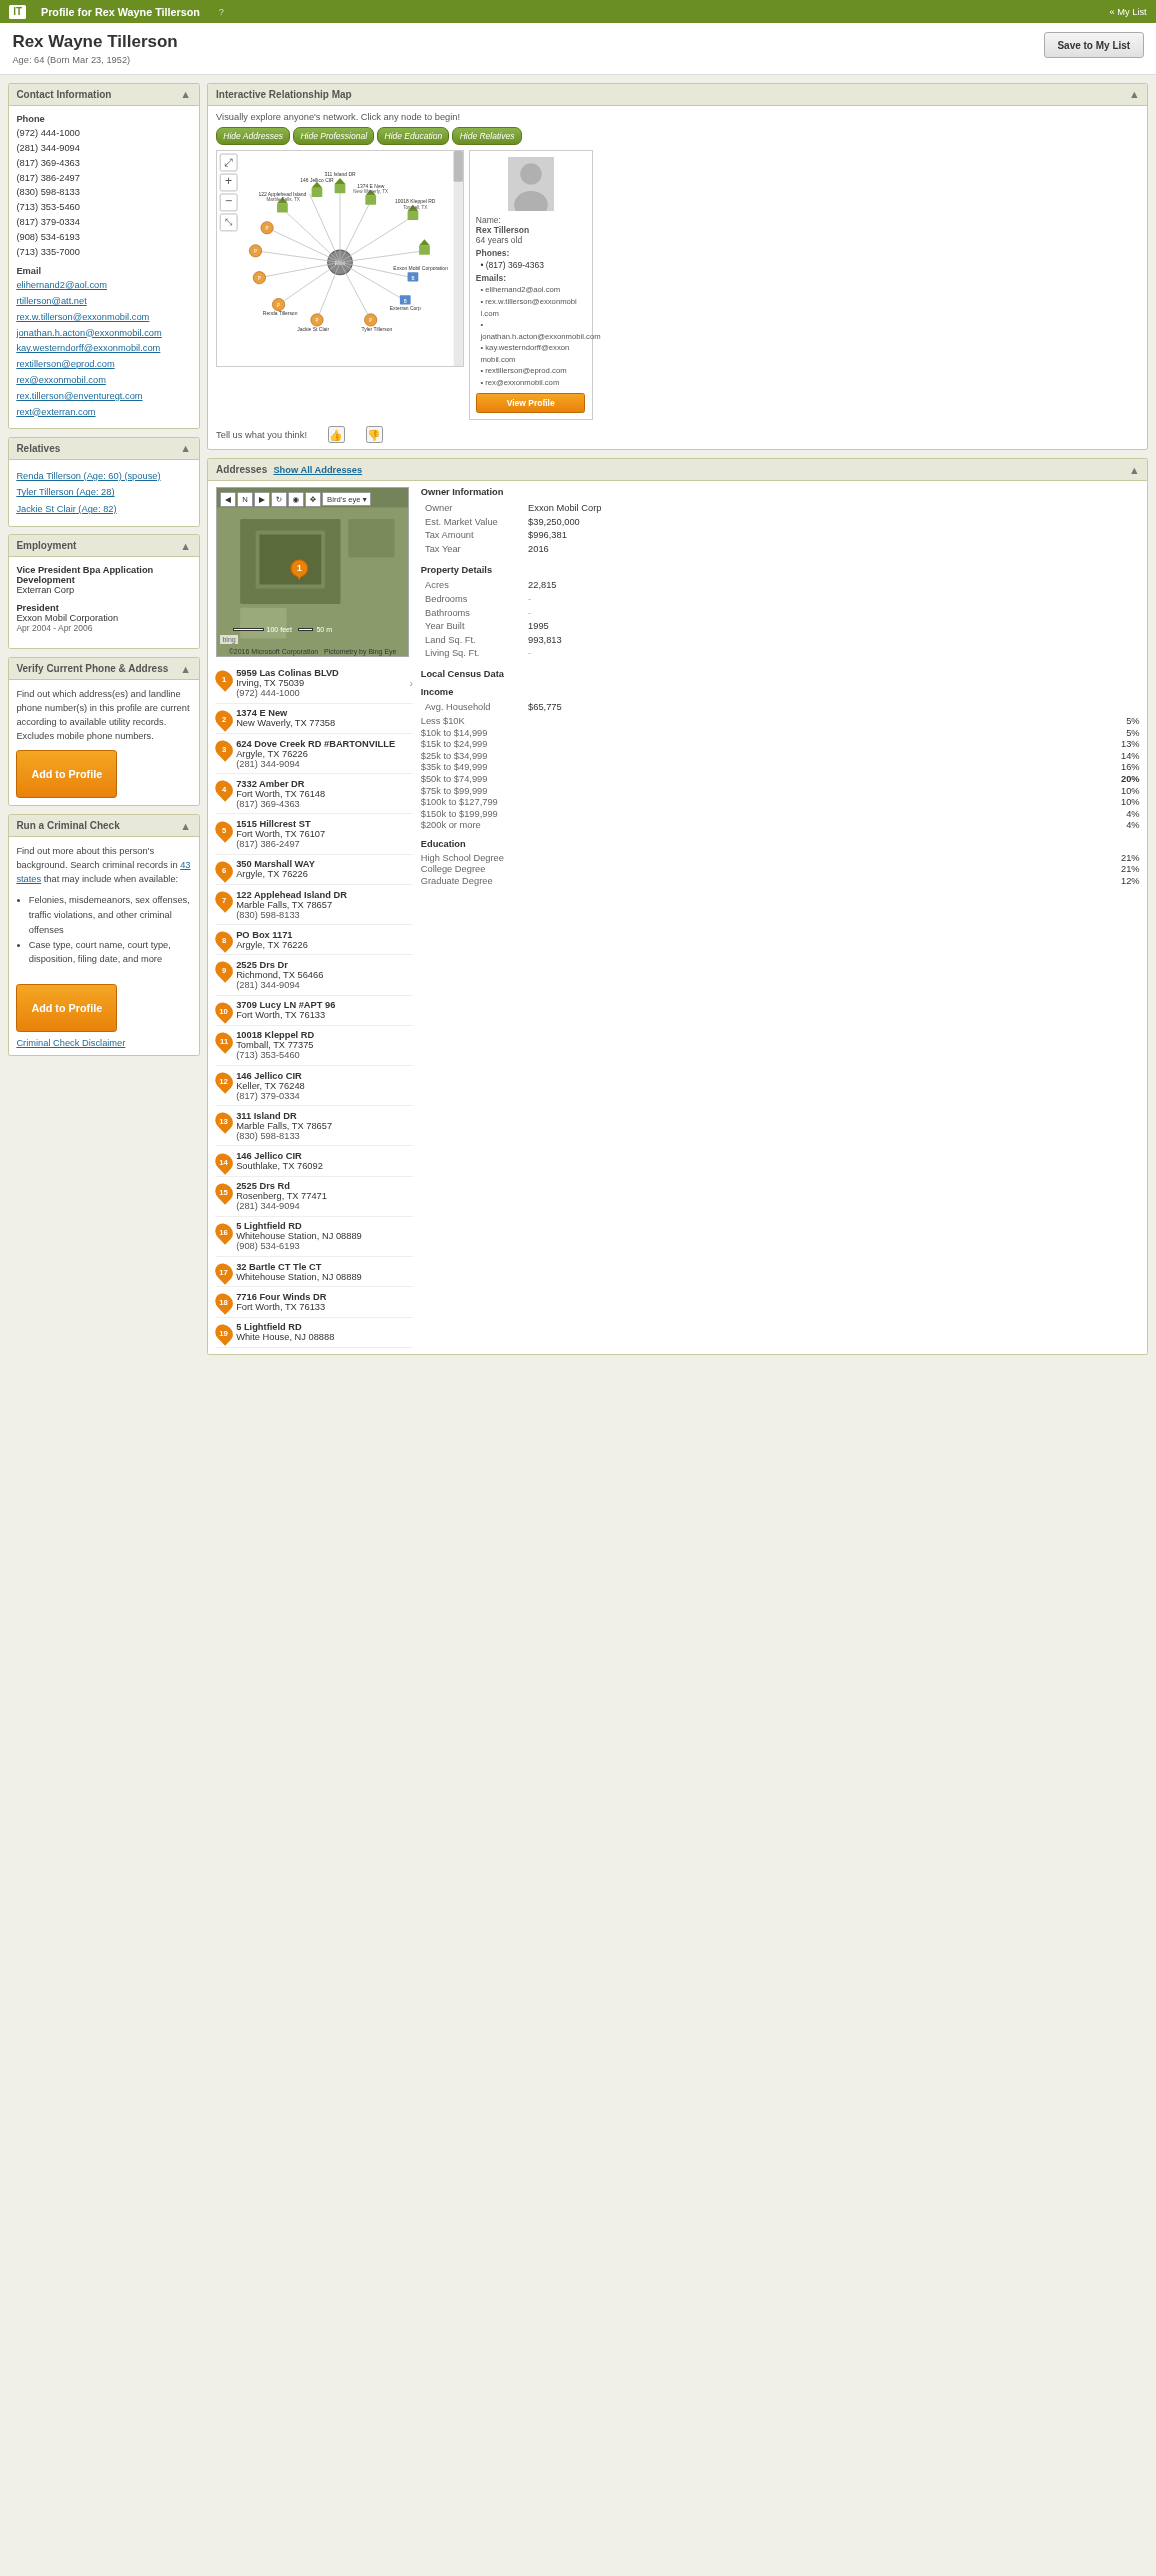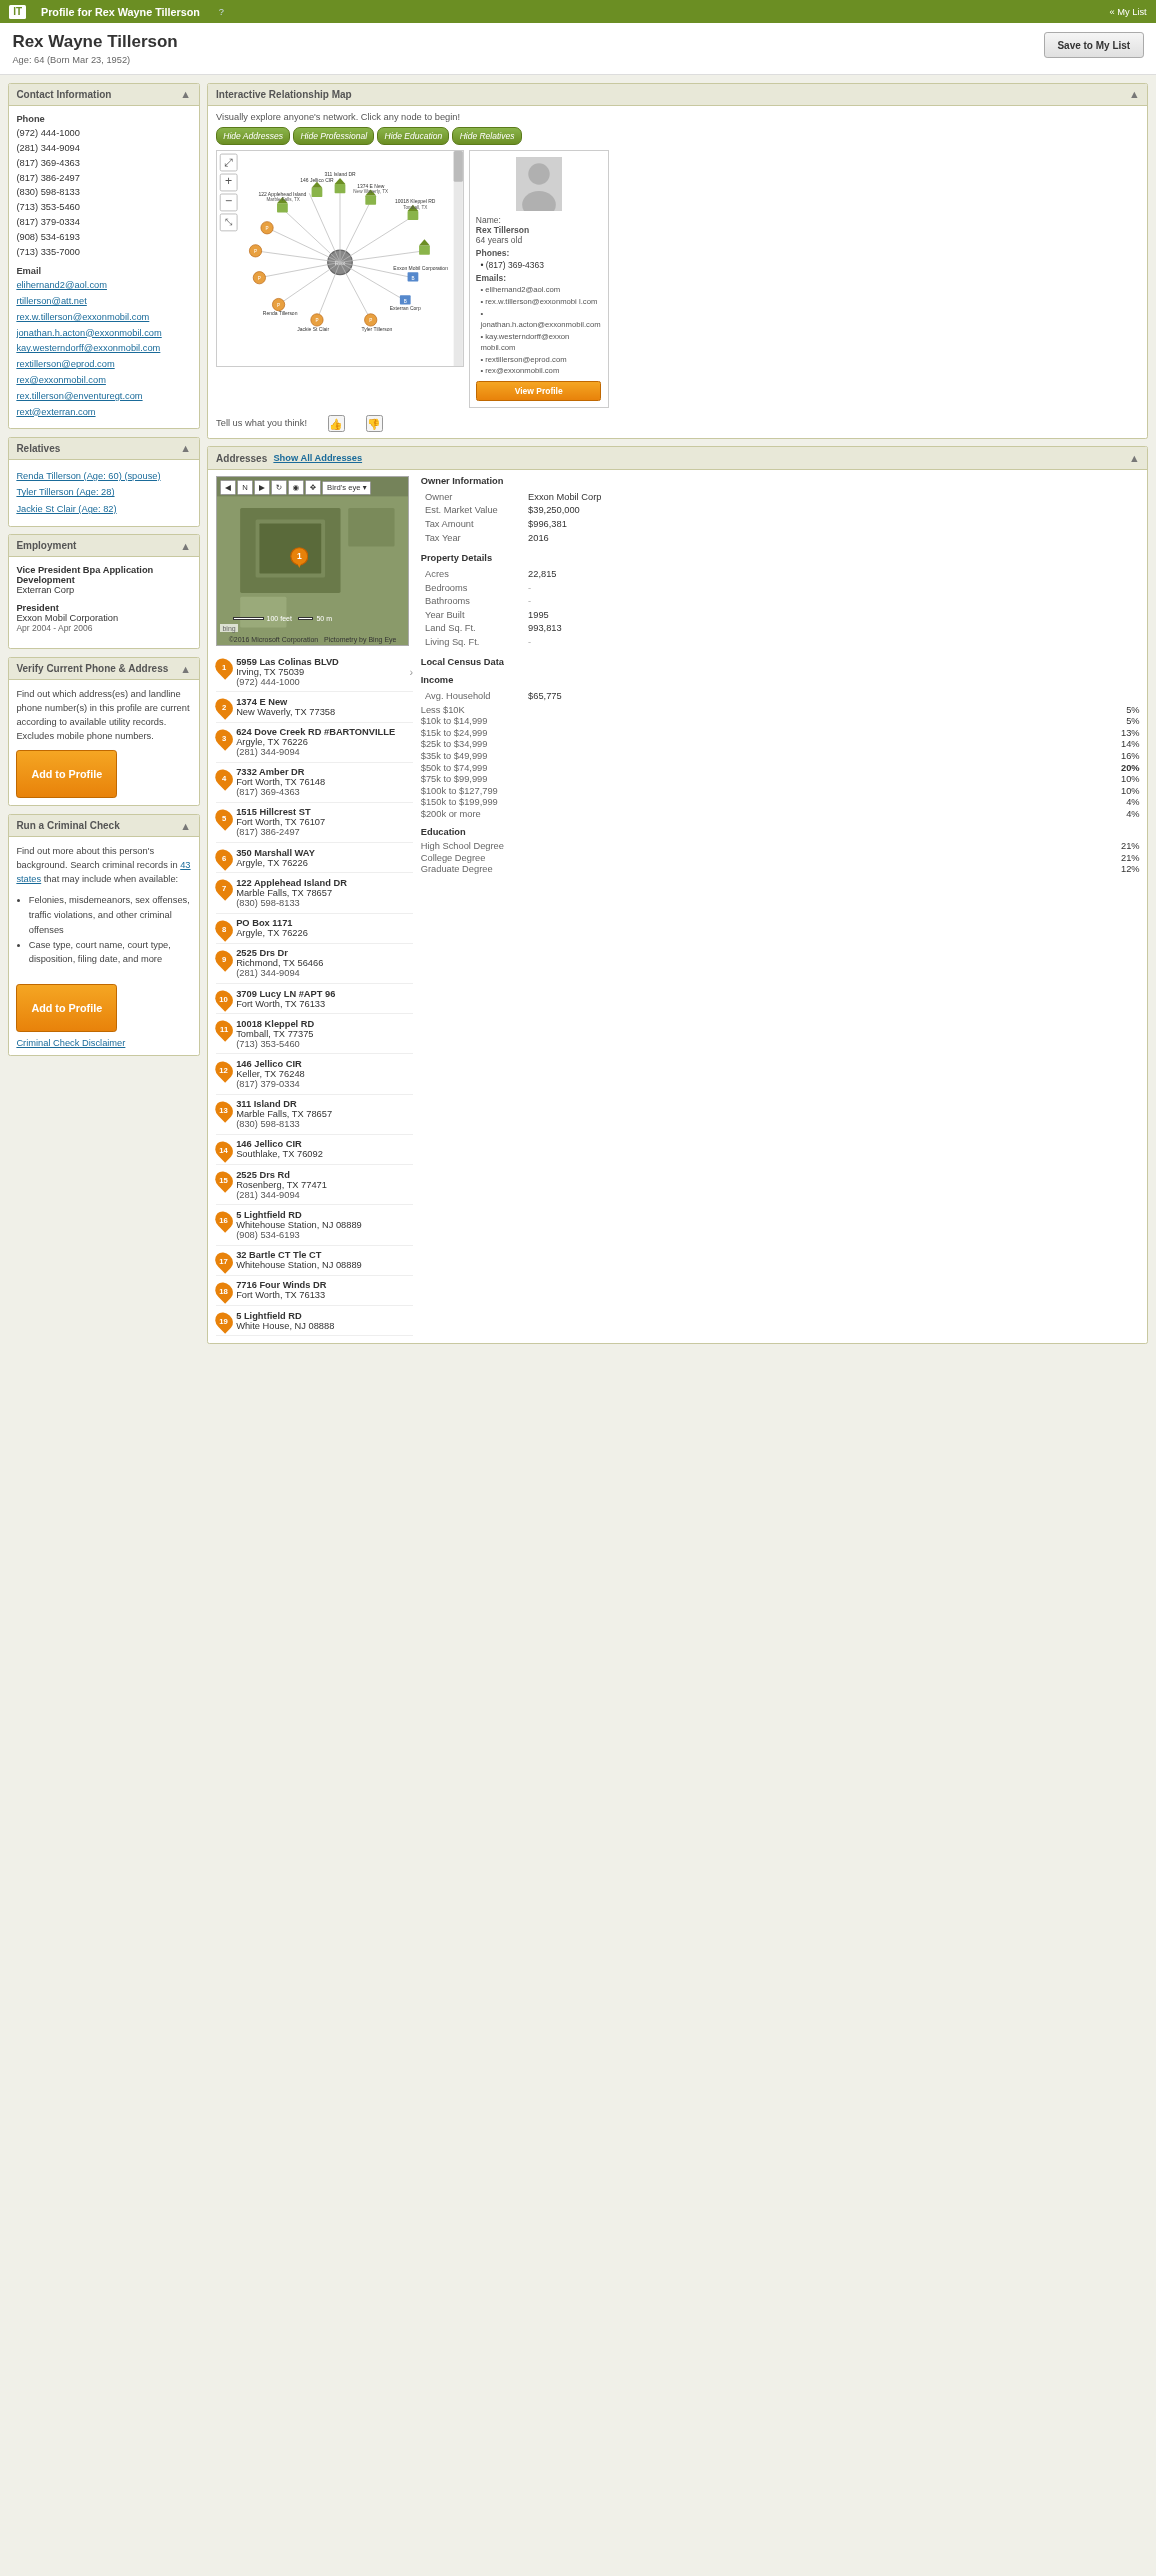--- a/index.html
+++ b/index.html
@@ -166,21 +166,21 @@
     }
     .map-canvas {
       width: 248px;
       height: 217px;
       background: #fff;
       border: 0.8px solid #ccc;
       position: relative;
       overflow: hidden;
     }
     .map-info-panel {
-      width: 140px;
+      width: 124px;
       background: #fff;
       border: 0.8px solid #ccc;
       padding: 6.2px;
       font-size: 8.5px;
     }
     .map-info-photo {
       width: 46px;
       height: 54px;
       background: #d0d0d0;
       margin: 0 auto 4.6px;

